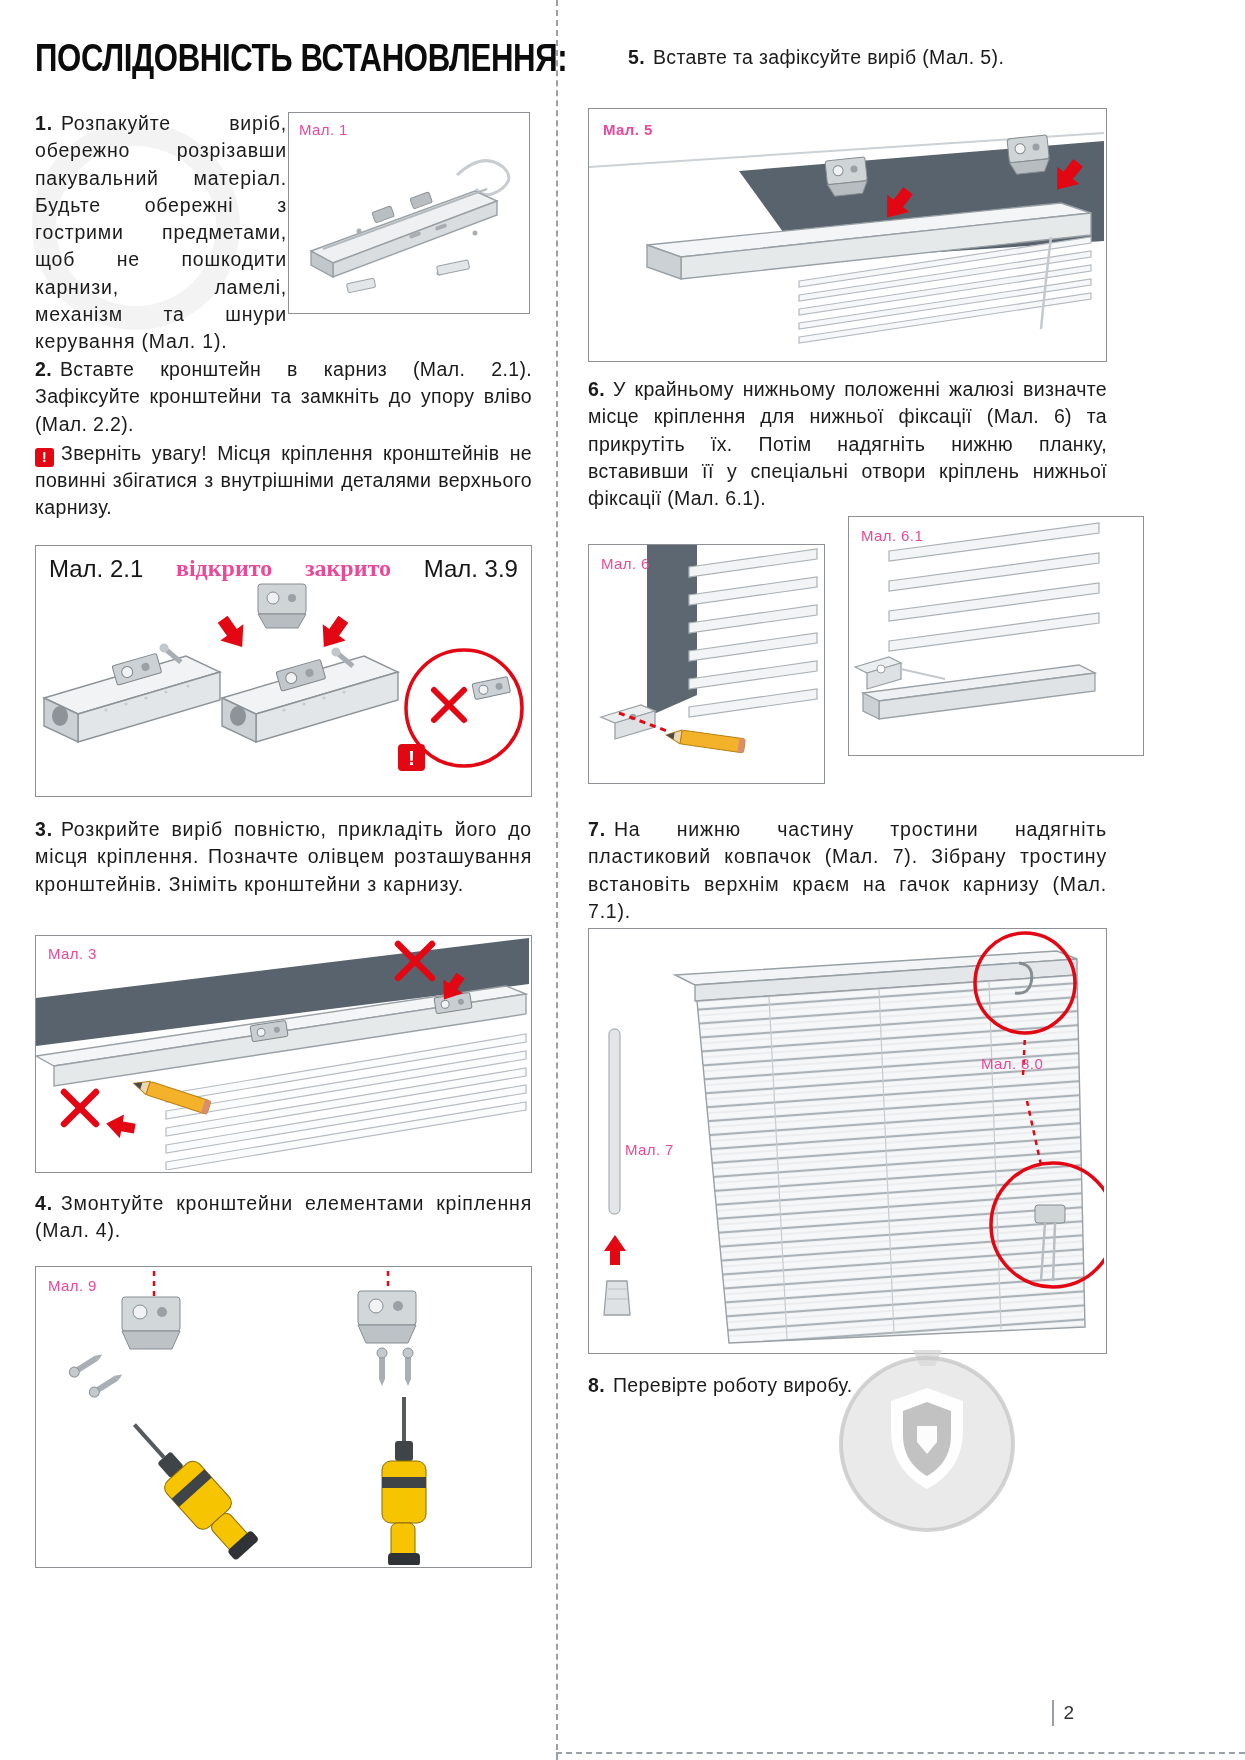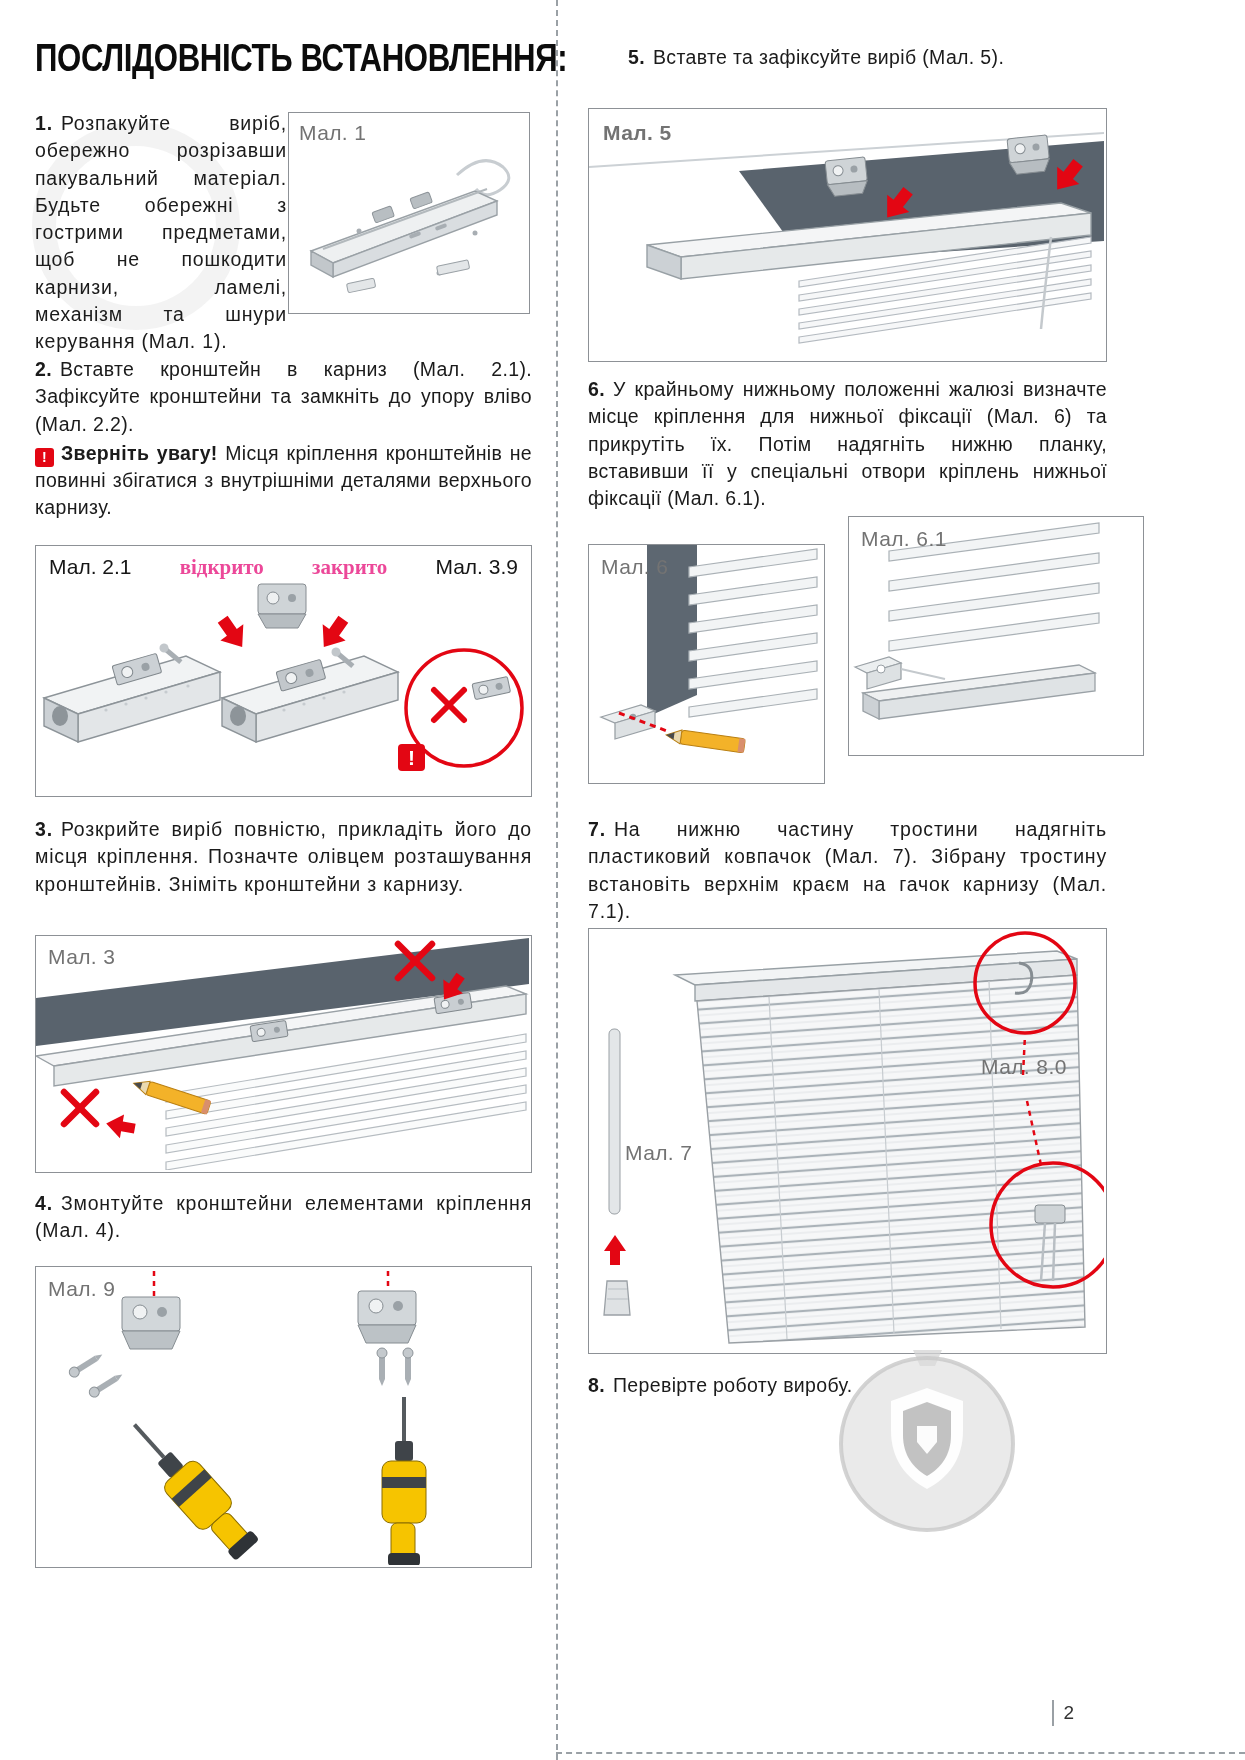--- a/index.html
+++ b/index.html
@@ -15,34 +15,34 @@
   }
   .step-text {
     font-size:19.5px; line-height:1.40; text-align:justify;
     letter-spacing:0.35px; color:#1b1b1b;
   }
   .step-num { font-weight:700; margin-right:8px; }
   .figbox {
     position:absolute; border:1.6px solid #8d9196; background:#ffffff;
   }
   .figlabel {
-    position:absolute; font-size:21px; letter-spacing:0.4px; color:#737373; z-index:2;
+    position:absolute; font-size:15px; letter-spacing:0.4px; color:#ec4899; z-index:2;
   }
   .fig2-labels {
     position:absolute; left:0; top:0; width:100%; display:flex;
     justify-content:space-between; padding:9px 13px 0 13px; z-index:2;
   }
-  .fig2-labels span { font-size:21px; }
+  .fig2-labels span { font-size:24px; }
   .red-state { color:#ec4899; font-weight:700;font-family:Liberation Serif, serif; }
   .warn-icon {
     display:inline-block; width:19px; height:19px; background:#e30613; color:#fff;
     border-radius:3px; text-align:center; line-height:19px; font-size:14px;
     font-weight:700; vertical-align:-2px; margin-right:7px;
   }
-  .warn-label { font-weight:700; }
+  .warn-label { font-weight:400; }
   .divider-v { position:absolute; border-left:2.5px dashed #9aa0a5; }
   .divider-h { position:absolute; border-top:2.5px dashed #9aa0a5; }
   .pagenum-wrap { position:absolute; display:flex; align-items:center; gap:10px; }
   .pagenum-line { width:1.5px; height:26px; background:#9aa0a5; }
   .pagenum { font-size:19px; color:#333; }
   svg { display:block; }
 </style>
 </head>
 <body>
 

